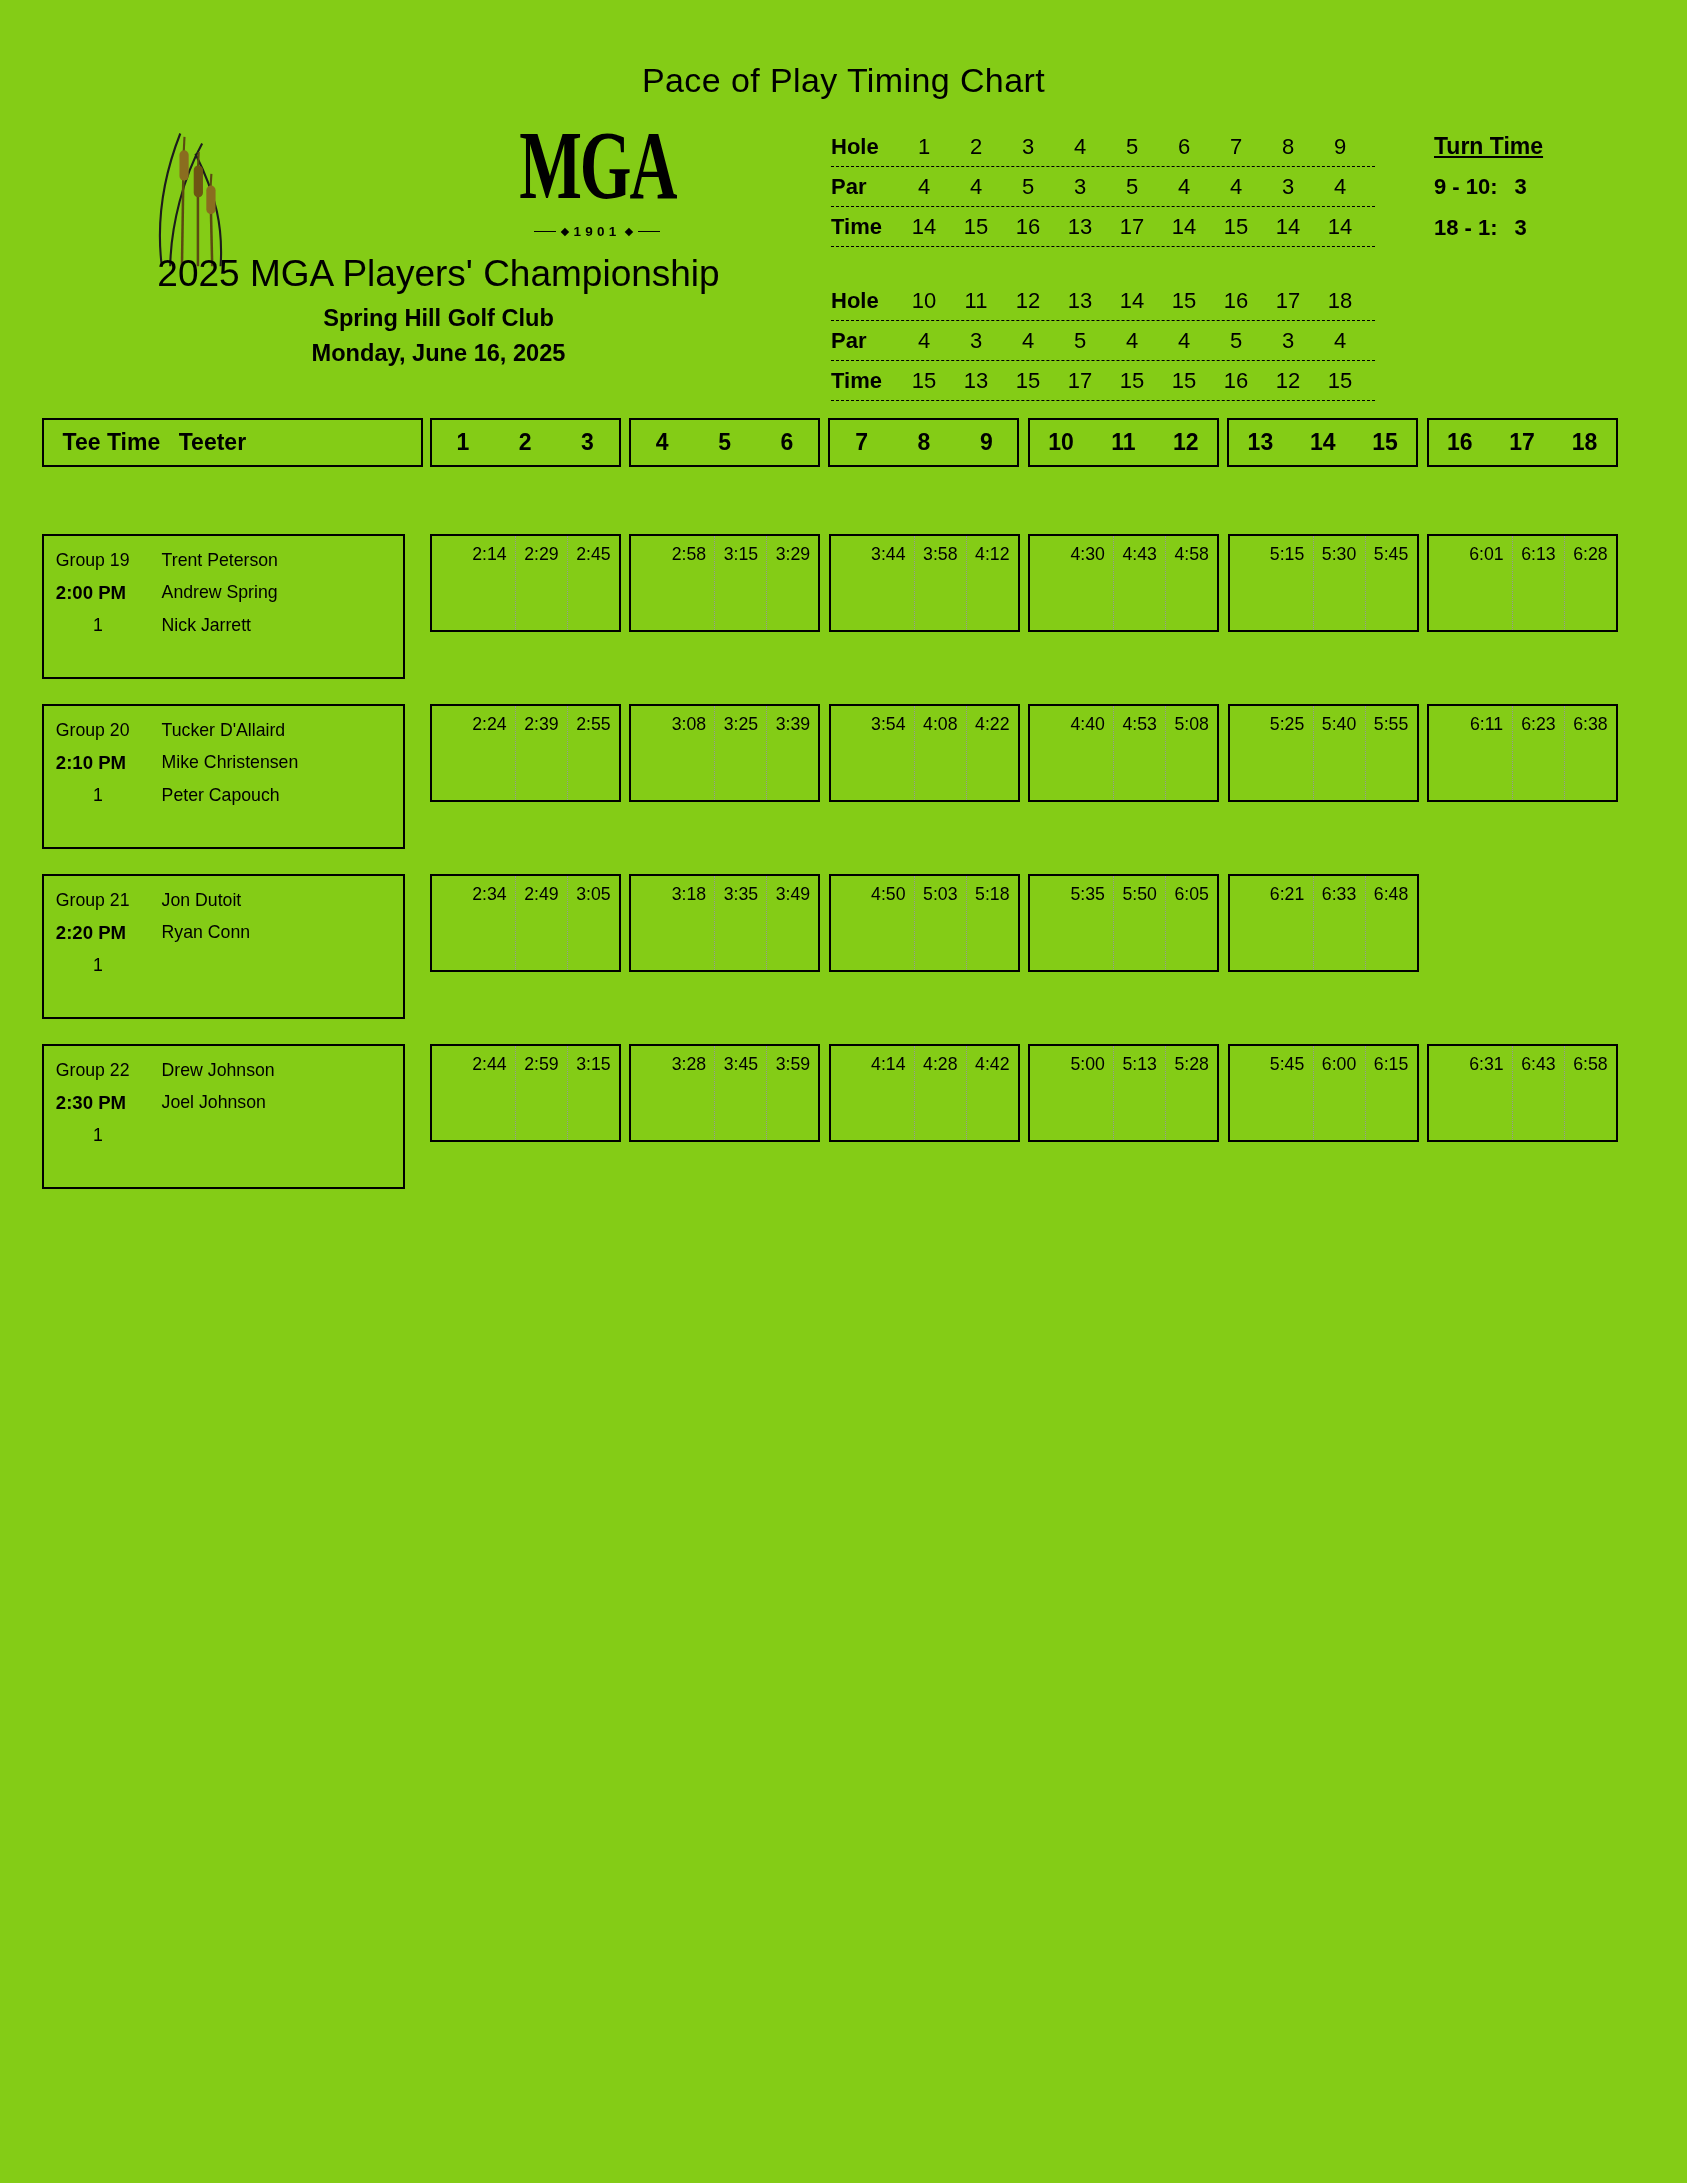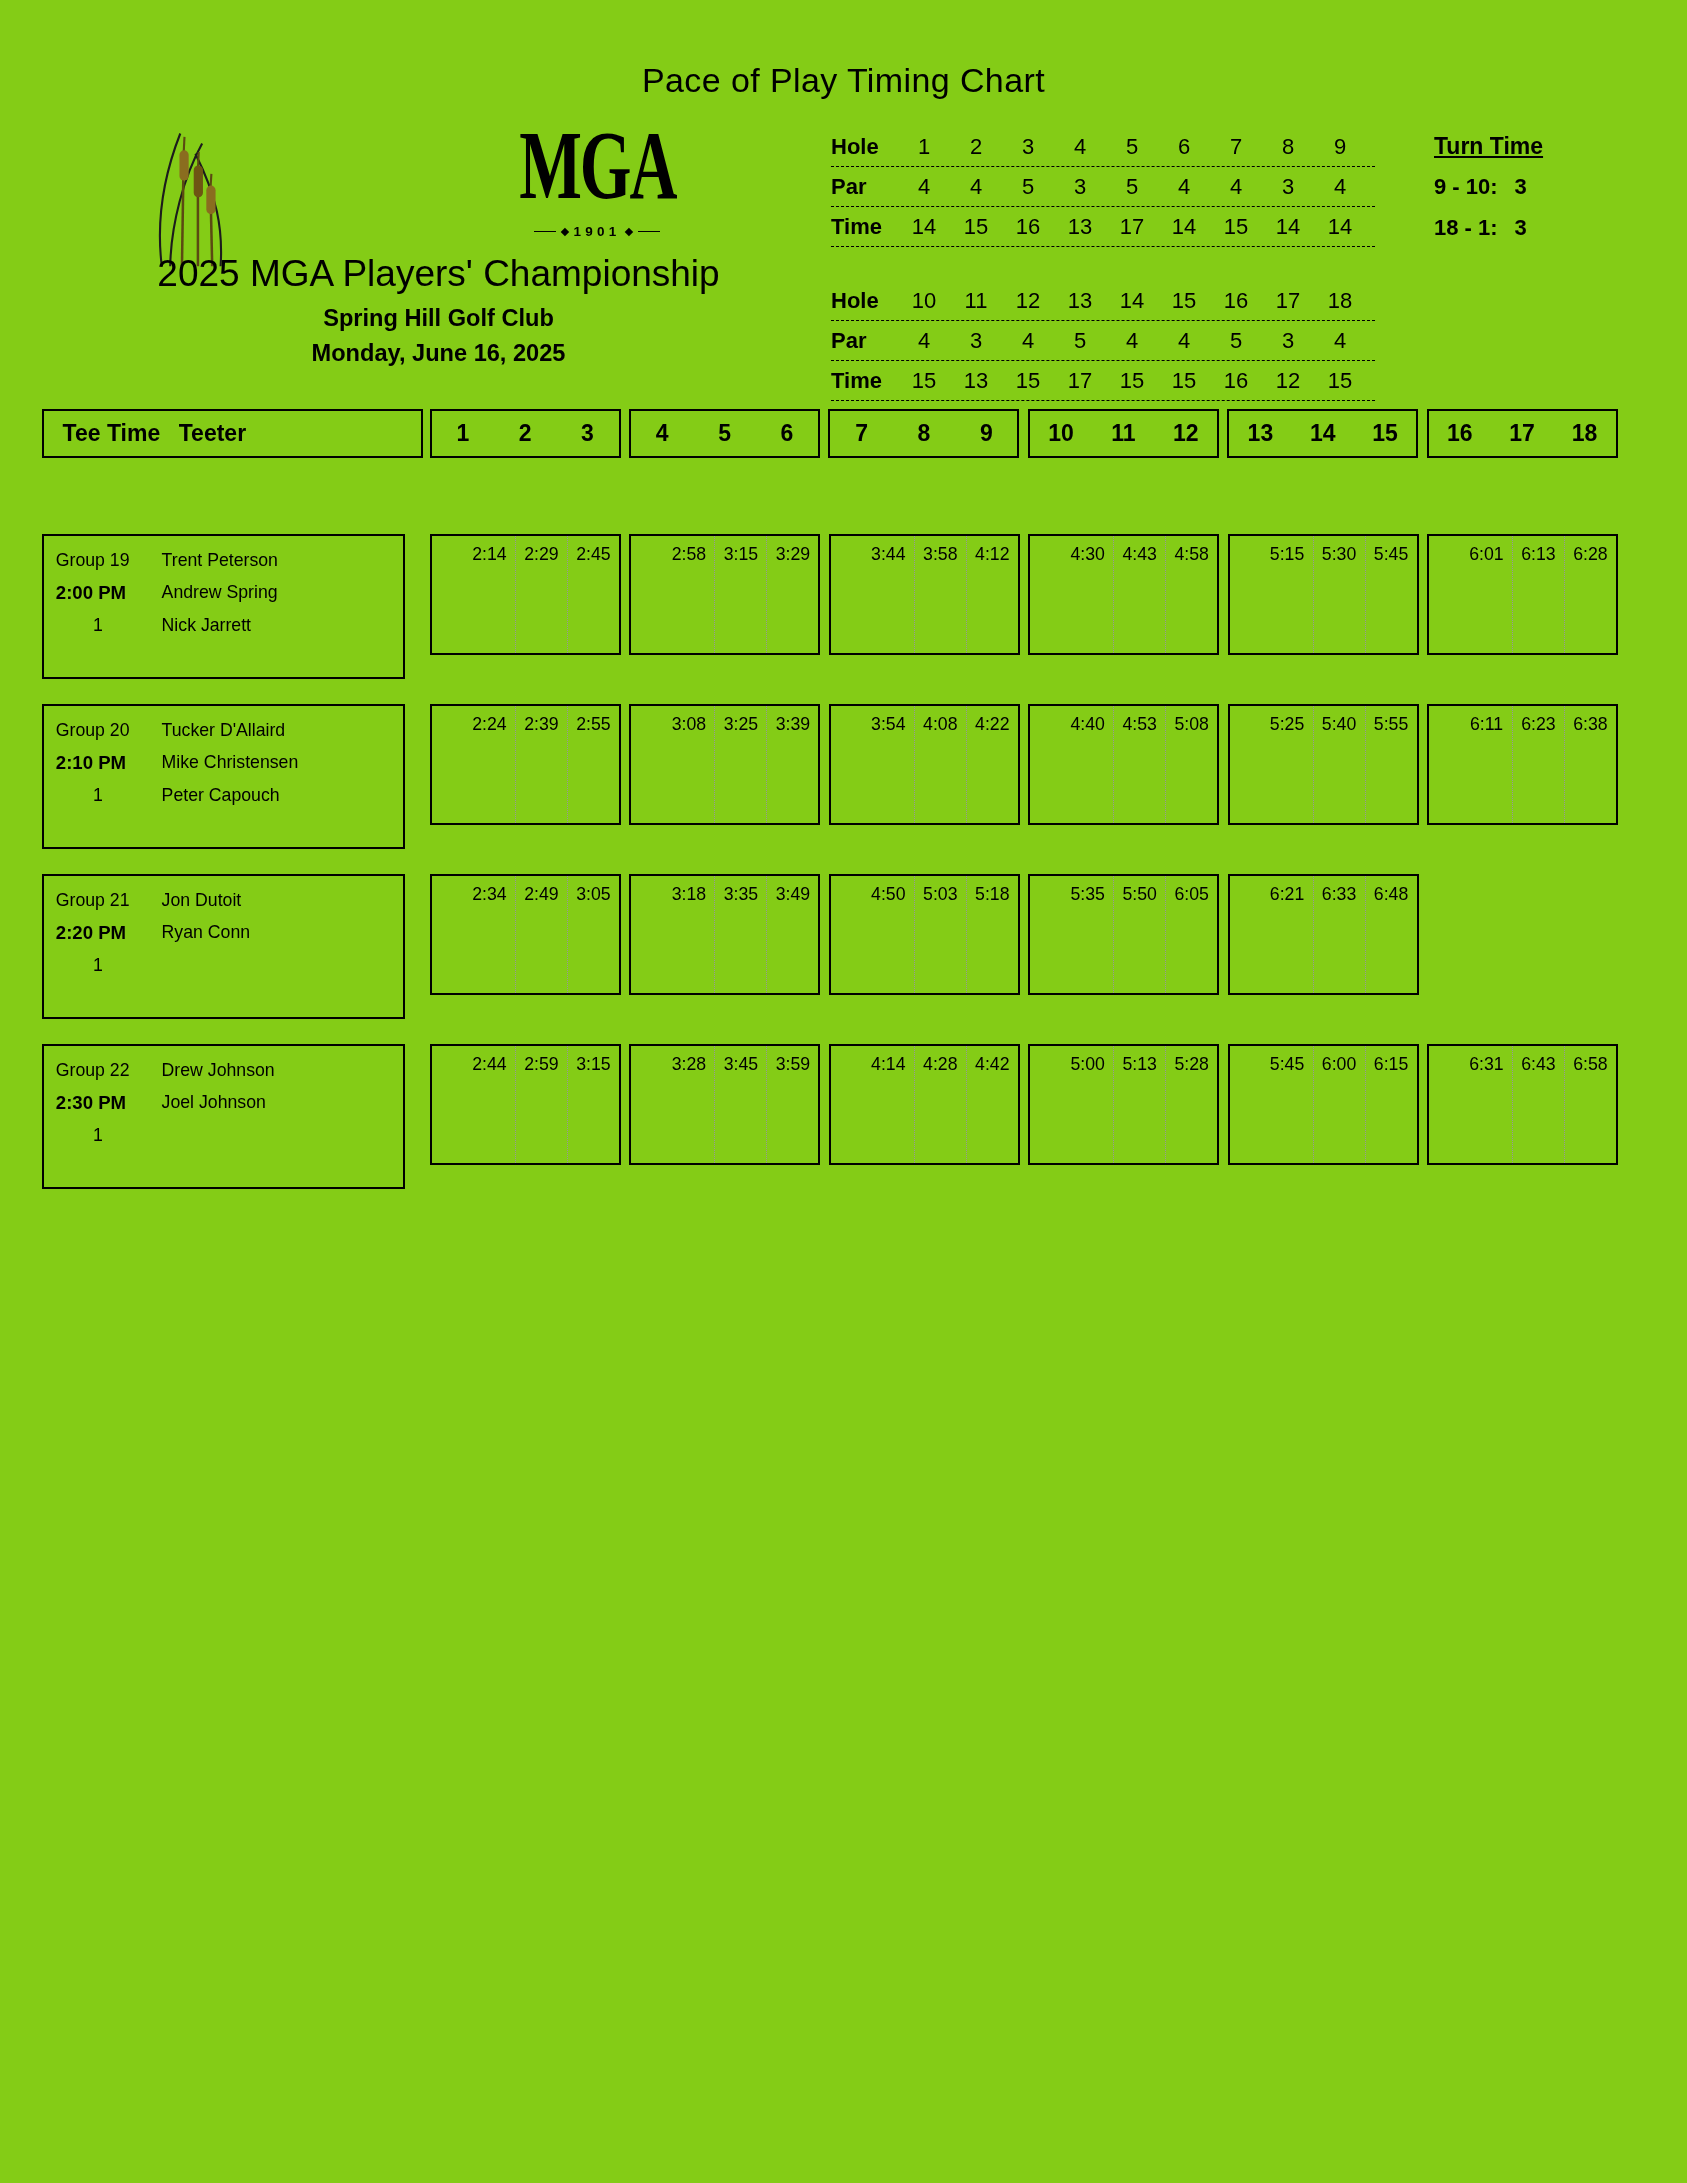--- a/index.html
+++ b/index.html
@@ -34,21 +34,21 @@
   .pace-label { width: 67px; font-weight: 700; font-size: 22px; }
   .pace-cell { width: 52px; text-align: center; font-size: 22px; }
 
   
   .turn { position: absolute; left: 1434px; top: 133px; }
   .turn-title { font-size: 23px; font-weight: 700; text-decoration: underline; }
   .turn-entry { display: flex; gap: 17px; font-size: 22px; font-weight: 700; margin-top: 14.3px; }
 
   
   .grid { position: absolute; left: 42px; top: 409px; width: 1586px; }
-  .grid-header { display: flex; height: 66px; }
+  .grid-header { display: flex; height: 66px; align-items: center; }
   .tee-players-box { width: 381px; height: 49px; border: 2.5px solid #000; margin-right: 6.7px;
                      display: flex; align-items: center; gap: 18.6px; padding-left: 18.6px;
                      font-size: 23px; font-weight: 700; }
   .header-sections, .sections { display: flex; gap: 8.4px; }
   .hsection { width: 191px; height: 49px; border: 2.5px solid #000; display: flex; }
   .hcol { flex: 1; display: flex; align-items: center; justify-content: center;
           font-size: 23px; font-weight: 700; }
 
   #group-rows .group-row { display: flex; margin-top: 25px; height: 145px; }
   #group-rows .group-row:first-child { margin-top: 59px; }
@@ -56,21 +56,21 @@
   .info-box { width: 363px; height: 145px; border: 2.5px solid #000; margin-right: 25px;
               display: flex; padding: 13.5px 0 0 11.8px; }
   .info-left { width: 94px; flex: none; }
   .gname { font-size: 17.7px; }
   .gtime { font-size: 18.6px; font-weight: 700; margin-top: 11.8px; }
   .ghole { font-size: 17.7px; margin-top: 11px; width: 84px; text-align: center; }
   .info-players { margin-left: 11.8px; }
   .pname { font-size: 17.7px; margin-bottom: 11.8px; }
 
   .sections { align-items: flex-start; }
-  .section { width: 191px; height: 121px; border: 2.5px solid #000; display: flex; padding-left: 32px; }
+  .section { width: 191px; height: 98px; border: 2.5px solid #000; display: flex; padding-left: 32px; }
   .tcol { flex: 1; padding-top: 7.6px; text-align: center; font-size: 17.7px; }
   .tcol + .tcol { border-left: 1.7px dotted #979797; height: 100%; }
 </style>
 </head>
 <body>
 
 <div class="page">
 
   <div class="doc-title">Pace of Play Timing Chart</div>
 

